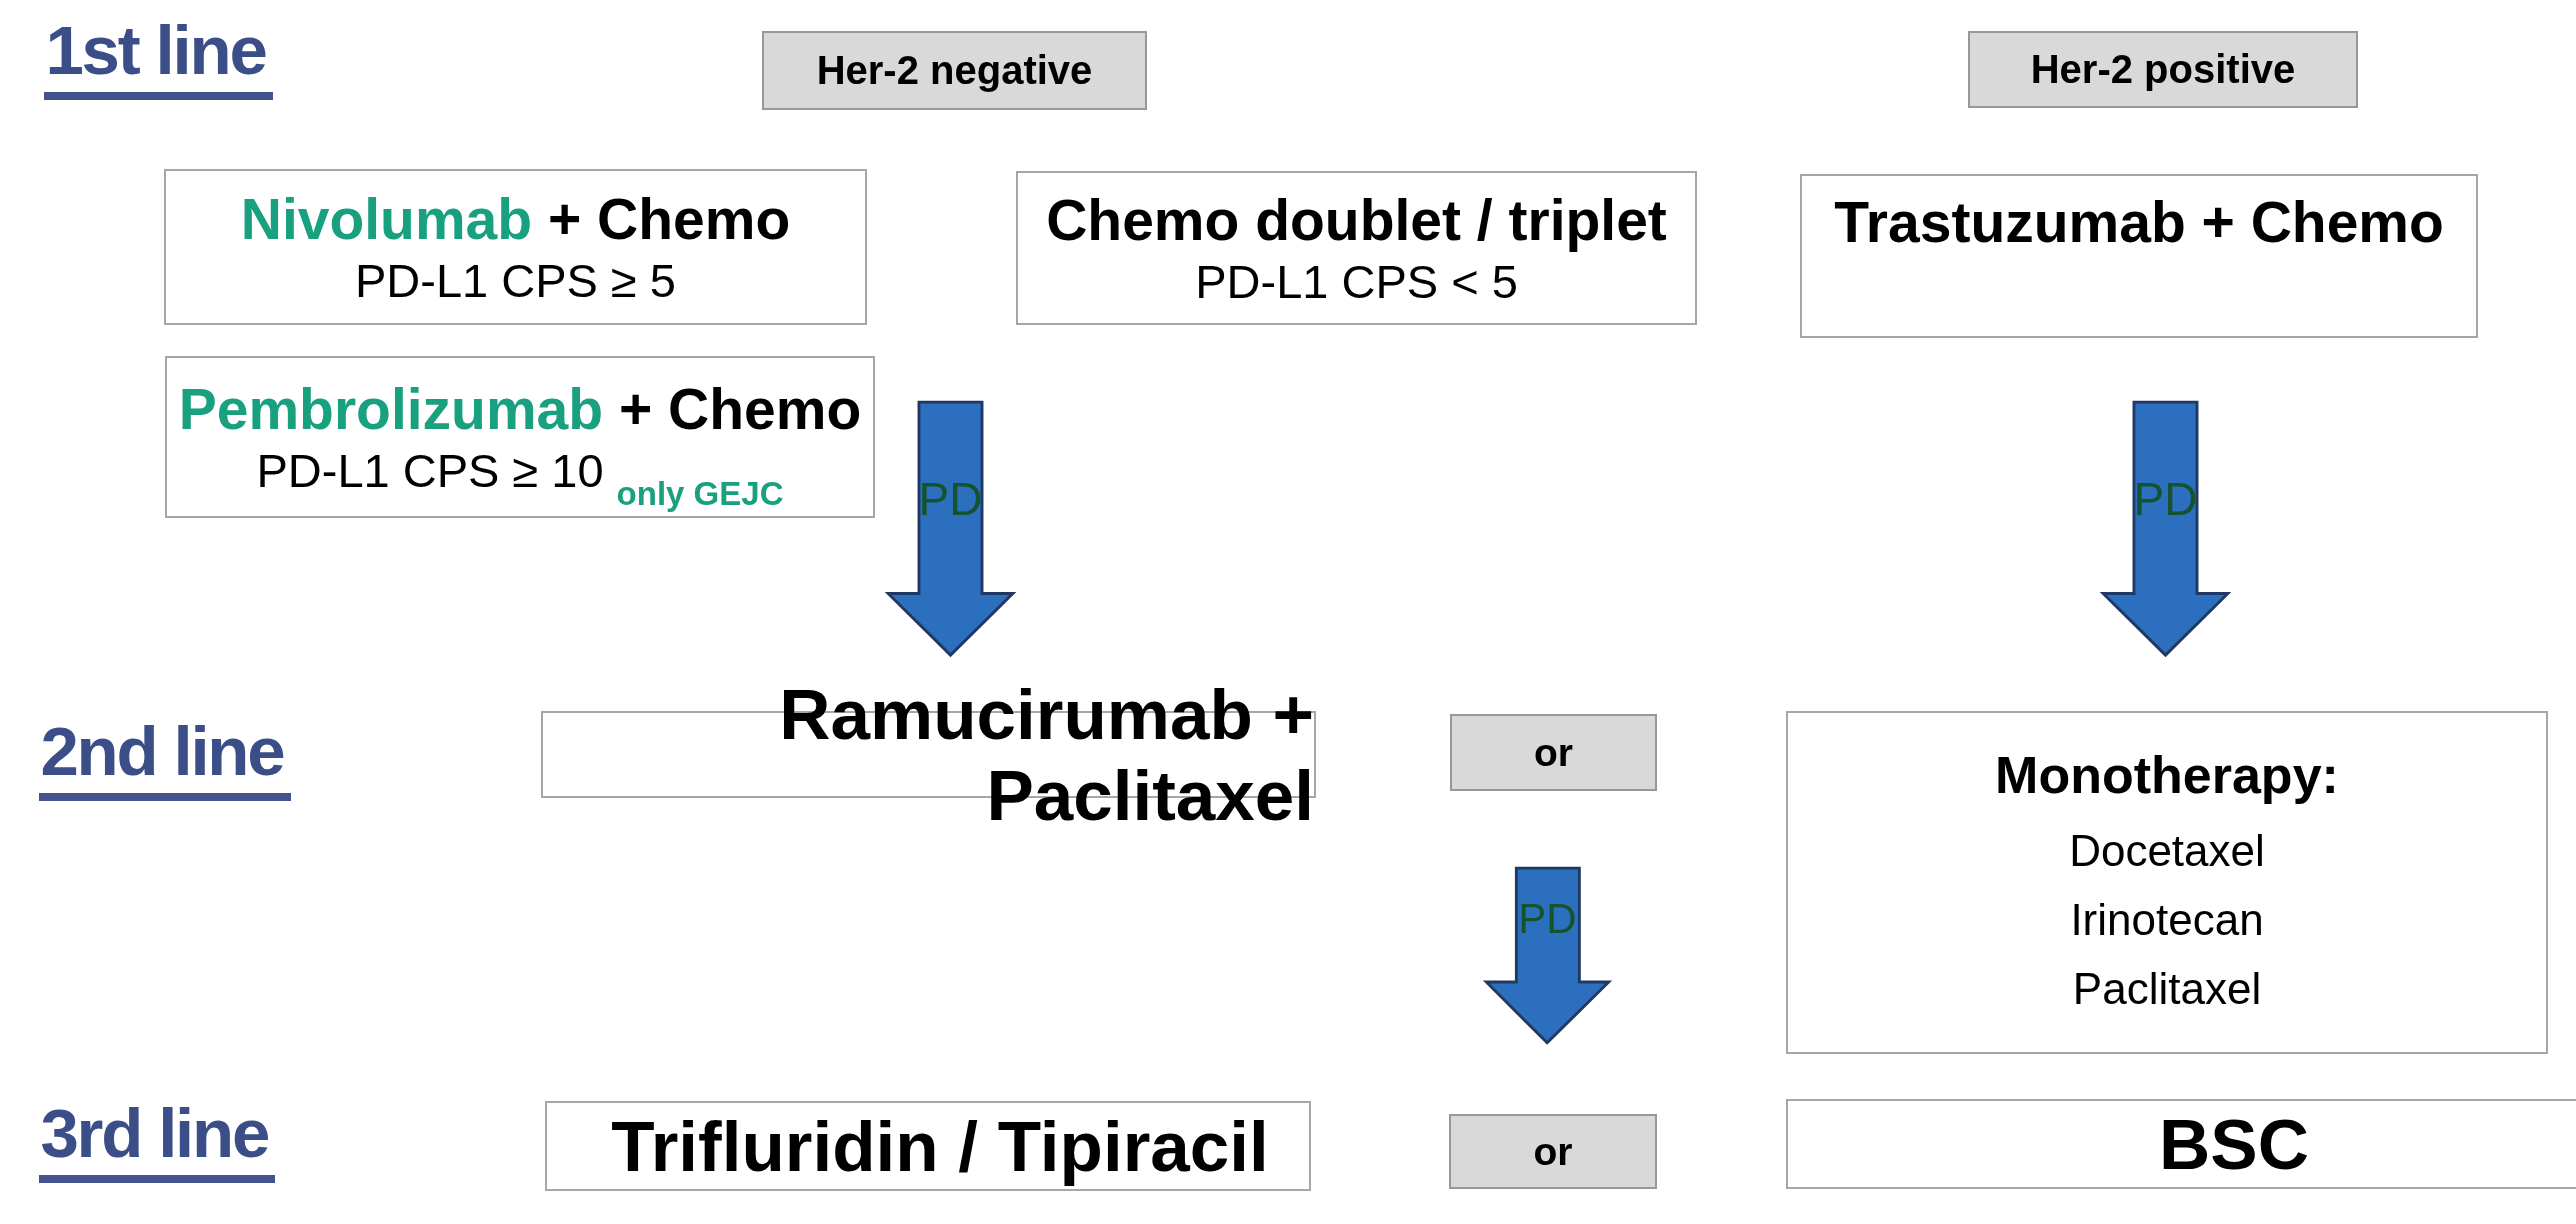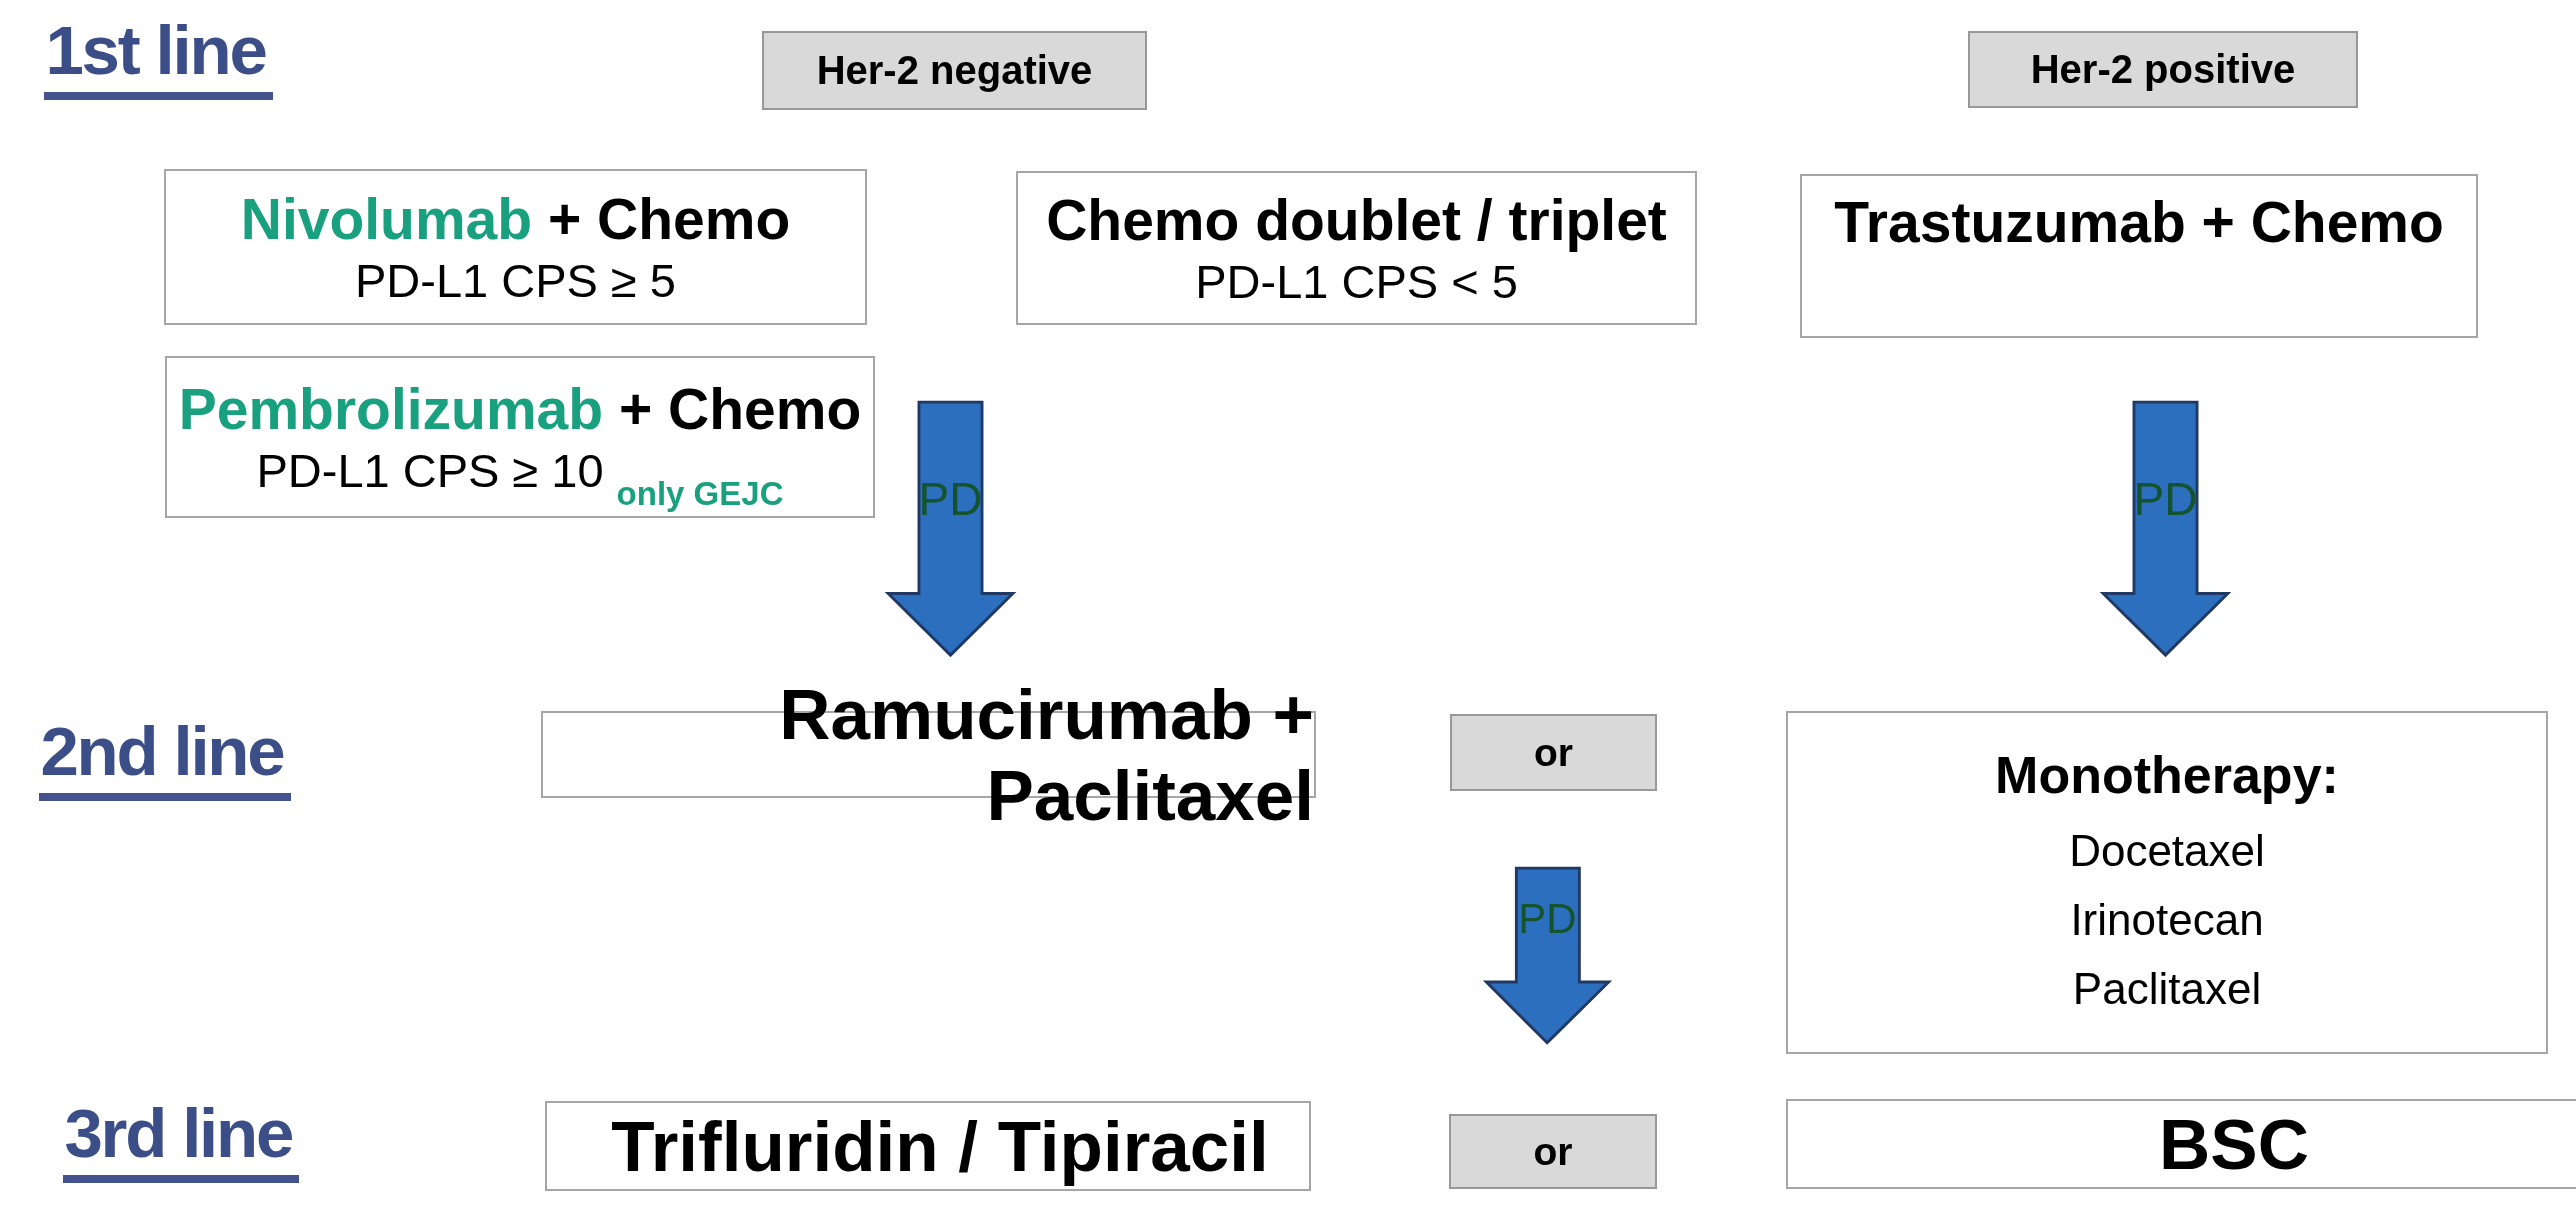--- a/index.html
+++ b/index.html
@@ -48,21 +48,21 @@
 </style>
 </head>
 <body>
 
 <div class="abs" style="left:44px;top:16px;">
   <span class="heading">1st line</span>
 </div>
 <div class="abs" style="left:39px;top:717px;">
   <span class="heading">2nd line</span>
 </div>
-<div class="abs" style="left:39px;top:1099px;margin-left:24px;">
+<div class="abs" style="left:39px;top:1099px;">
   <span class="heading">3rd line</span>
 </div>
 
 <div class="abs gbox her2-label" style="left:762px;top:31px;width:385px;height:79px;">
   <span>Her-2 negative</span>
 </div>
 <div class="abs gbox her2-label" style="left:1968px;top:31px;width:390px;height:77px;">
   <span>Her-2 positive</span>
 </div>
 

